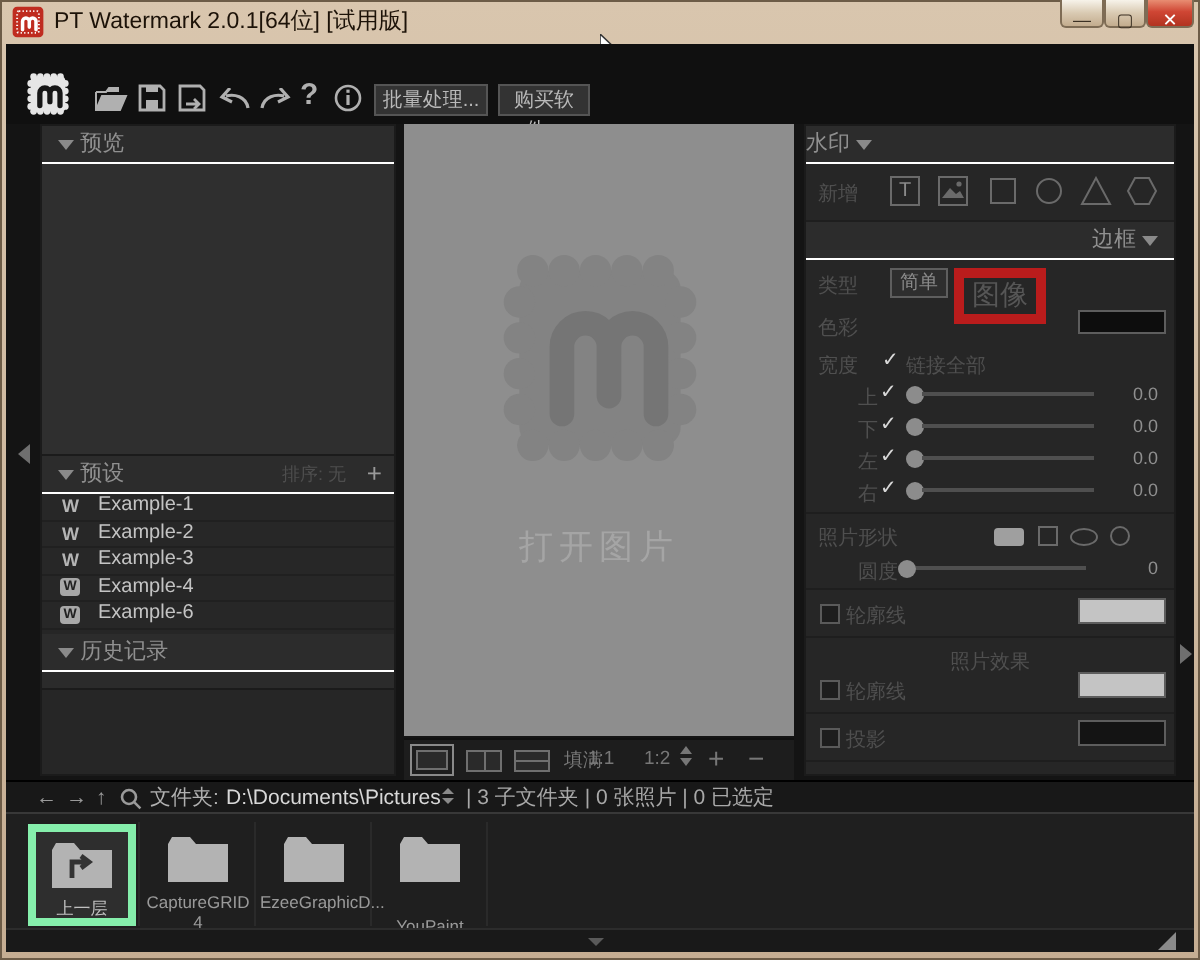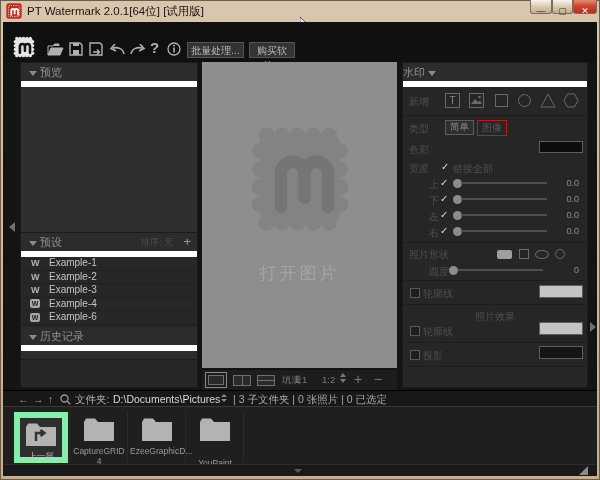--- a/index.html
+++ b/index.html
@@ -16,21 +16,21 @@
   .wglyph{font-size:9px;line-height:12px;color:#3c3124;}
   .wbtn.close .wglyph{color:#fff;}
   
   .content{left:3px;top:22px;width:594px;height:452px;background:#141414;}
   .toolbar{left:3px;top:22px;width:594px;height:40px;background:#101010;}
   .tbtn{height:16px;line-height:15px;font-size:10px;color:#b9b9b9;text-align:center;
         background:#333;border:1px solid #555;box-sizing:border-box;}
   .ticon{color:#b0b0b0;}
   
   .panel{background:#262626;border:1px solid #1b1b1b;box-sizing:border-box;}
-  .phead{height:18px;line-height:18px;background:#2c2c2c;border-bottom:6px solid #ffffff;
+  .phead{height:18px;line-height:18px;background:#2c2c2c;border-bottom:1px solid #ffffff;
          color:#909090;font-size:11px;}
   .arrow-down{display:inline-block;width:0;height:0;border-left:4px solid transparent;
          border-right:4px solid transparent;border-top:5px solid #8a8a8a;vertical-align:middle;}
   .preset-row{height:12.6px;line-height:12.6px;font-size:10px;color:#c4c4c4;
          border-bottom:1px solid #202020;background:#272727;padding-left:10px;position:relative;}
   
   .rlabel{font-size:10px;color:#4f4f4f;}
   .check{font-size:10px;color:#d8d8d8;font-weight:bold;}
   .ubox{display:inline-block;width:8px;height:8px;border:1px solid #5a5a5a;background:#1d1d1d;}
   .track{height:2px;background:#4f4f4f;}
@@ -246,26 +246,30 @@
       <div class="abs shape-ic" style="left:92px;top:7px;width:13px;height:13px"></div>
       <div class="abs shape-ic" style="left:115px;top:7px;width:13px;height:13px;border-radius:50%"></div>
       <svg class="abs" style="left:137px;top:6px" width="16" height="15" viewBox="0 0 16 15">
         <polygon points="8,1 15,14 1,14" fill="none" stroke="#6a6a6a"></polygon>
       </svg>
       <svg class="abs" style="left:160px;top:6px" width="16" height="15" viewBox="0 0 16 15">
         <polygon points="4.5,1 11.5,1 15,7.5 11.5,14 4.5,14 1,7.5" fill="none" stroke="#6a6a6a"></polygon>
       </svg>
     </div>
 
+    <div class="phead" style="text-align:right;padding-right:8px">
+      <span>边框</span>
+      <span class="arrow-down"></span>
+    </div>
 
     <div style="position:relative;height:258px">
 
       <span class="abs rlabel" style="left:6px;top:6px">类型</span>
       <span class="abs" style="left:42px;top:4px;font-size:9.5px;color:#8a8a8a;border:1px solid #5e5e5e;padding:0 4px;background:#2e2e2e">简单</span>
-      <span class="abs" style="left:74px;top:4px;font-size:10px;color:#565656;border:1px solid #b91c1c;padding:0 4px">图像</span>
+      <span class="abs" style="left:74px;top:4px;font-size:14px;color:#565656;border:5px solid #b91c1c;padding:0 4px">图像</span>
 
       <span class="abs rlabel" style="left:6px;top:27px">色彩</span>
       <div class="abs swatch" style="left: 136px; top: 25px; width: 44px; background: rgb(13, 13, 13);"></div>
 
       <span class="abs rlabel" style="left:6px;top:46px">宽度</span>
       <span class="abs check" style="left:38px;top:45px">✓</span>
       <span class="abs rlabel" style="left:50px;top:46px">链接全部</span>
 
       <span class="abs rlabel" style="left:26px;top:62px">上</span>
       <span class="abs check" style="left:37px;top:61px">✓</span>
@@ -346,21 +350,21 @@
     </div>
     <span class="abs" style="left:230px;color:#a8a8a8">| 3 子文件夹 | 0 张照片 | 0 已选定</span>
   </div>
 
   <div class="abs filmstrip" style="left:3px;top:406px;width:594px;height:68px">
     <div class="abs vline" style="left:66px;top:4px;height:52px"></div>
     <div class="abs vline" style="left:124px;top:4px;height:52px"></div>
     <div class="abs vline" style="left:182px;top:4px;height:52px"></div>
     <div class="abs vline" style="left:240px;top:4px;height:52px"></div>
 
-    <div class="abs" style="left:11px;top:5px;width:54px;height:51px;border:6px solid #86efac;background:#2e2e2e;box-sizing:border-box">
+    <div class="abs" style="left:11px;top:5px;width:54px;height:51px;border:4px solid #86efac;background:#2e2e2e;box-sizing:border-box">
       <svg style="display:block;margin:4px auto 0" width="34" height="26" viewBox="0 0 34 26">
         <path d="M2 5 L2 24 L32 24 L32 5 L16 5 L13 1.5 L4 1.5 L2 5 Z" fill="#b3b3b3"></path>
         <path d="M12 19 L12 11 L19 11 M16.5 8 L20.5 11 L16.5 14" fill="none" stroke="#333" stroke-width="2.4"></path>
       </svg>
       <div class="cell-label" style="margin-top:3px;color:#c0c0c0">上一层</div>
     </div>
 
     <div class="abs" style="left:69px;top:5px;width:54px;height:51px">
       <svg style="display:block;margin:5px auto 0" width="34" height="26" viewBox="0 0 34 26">
         <path d="M2 5 L2 24 L32 24 L32 5 L16 5 L13 1.5 L4 1.5 L2 5 Z" fill="#b3b3b3"></path>

